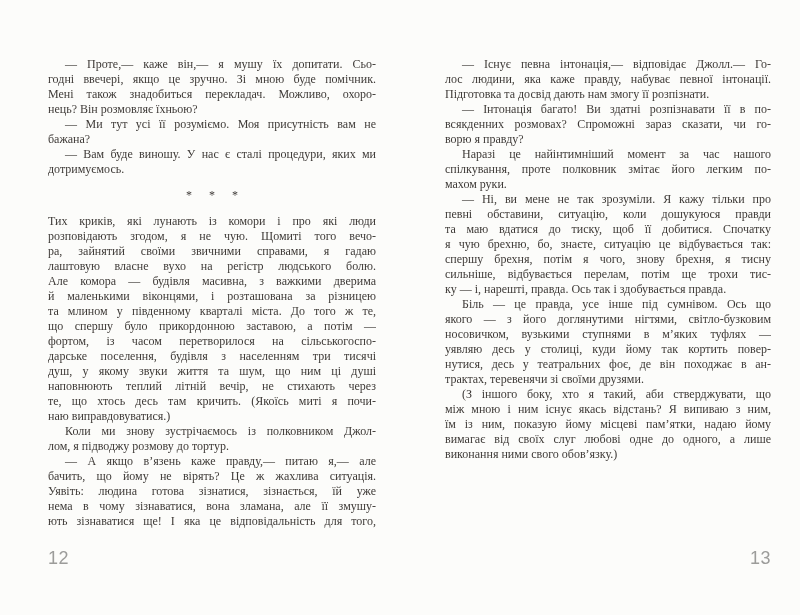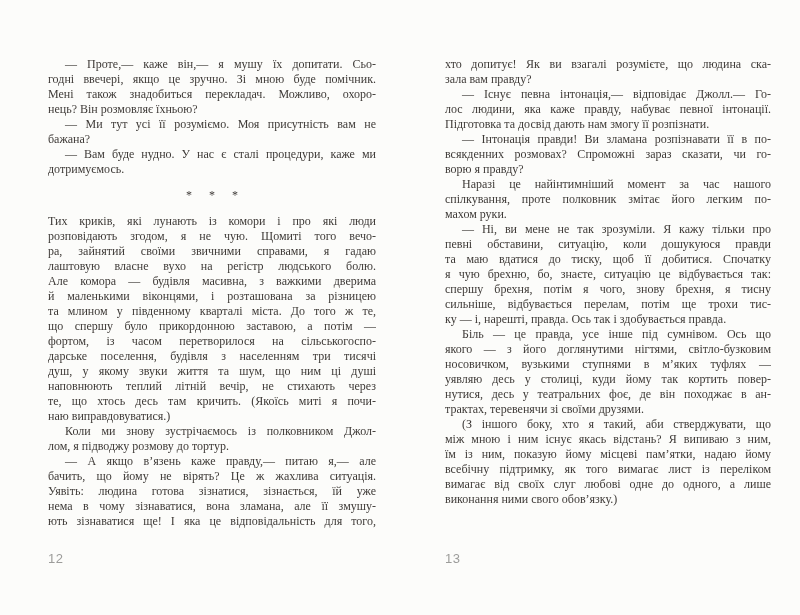--- a/index.html
+++ b/index.html
@@ -40,47 +40,47 @@
     margin: 11px 0 11px 0;
     text-align: center;
     font-size: 12px;
     word-spacing: 14px;
     color: #3e3a37;
   }
   .folio {
     position: absolute;
     top: 551px;
     font-family: "Liberation Sans", "DejaVu Sans", sans-serif;
-    font-size: 13px;
+    font-size: 18px;
     line-height: 15px;
     font-weight: 300;
     color: #9c9c9a;
     letter-spacing: 0.5px;
   }
   .folio.left  { left: 48px; }
-  .folio.right { left: 445px; width: 326px; }
+  .folio.right { left: 445px; width: 326px; text-align: right; }
 </style>
 </head>
 <body>
 
 <div class="spread">
 
   <div class="text-col left">
       <div class="para">
         <div class="line ind">— Проте,— каже він,— я мушу їх допитати. Сьо-</div>
         <div class="line">годні ввечері, якщо це зручно. Зі мною буде помічник.</div>
         <div class="line">Мені також знадобиться перекладач. Можливо, охоро-</div>
         <div class="line end">нець? Він розмовляє їхньою?</div>
       </div>
       <div class="para">
         <div class="line ind">— Ми тут усі її розуміємо. Моя присутність вам не</div>
         <div class="line end">бажана?</div>
       </div>
       <div class="para">
-        <div class="line ind">— Вам буде нудно. У нас є сталі процедури, каже ми</div>
+        <div class="line ind">— Вам буде виношу. У нас є сталі процедури, яких ми</div>
         <div class="line end">дотримуємось.</div>
       </div>
       <div class="sep">* * *</div>
       <div class="para">
         <div class="line">Тих криків, які лунають із комори і про які люди</div>
         <div class="line">розповідають згодом, я не чую. Щомиті того вечо-</div>
         <div class="line">ра, зайнятий своїми звичними справами, я гадаю</div>
         <div class="line">лаштовую власне вухо на регістр людського болю.</div>
         <div class="line">Але комора — будівля масивна, з важкими дверима</div>
         <div class="line">й маленькими віконцями, і розташована за різницею</div>
@@ -101,30 +101,26 @@
         <div class="line ind">— А якщо в’язень каже правду,— питаю я,— але</div>
         <div class="line">бачить, що йому не вірять? Це ж жахлива ситуація.</div>
         <div class="line">Уявіть: людина готова зізнатися, зізнається, їй уже</div>
         <div class="line">нема в чому зізнаватися, вона зламана, але її змушу-</div>
         <div class="line">ють зізнаватися ще! І яка це відповідальність для того,</div>
       </div>
     </div>
 
   <div class="text-col right">
       <div class="para">
-        <div class="line">хто допитує! Як ви взагалі розумієте, що людина ска-</div>
-        <div class="line end">зала вам правду?</div>
-      </div>
-      <div class="para">
         <div class="line ind">— Існує певна інтонація,— відповідає Джолл.— Го-</div>
         <div class="line">лос людини, яка каже правду, набуває певної інтонації.</div>
         <div class="line end">Підготовка та досвід дають нам змогу її розпізнати.</div>
       </div>
       <div class="para">
-        <div class="line ind">— Інтонація правди! Ви зламана розпізнавати її в по-</div>
+        <div class="line ind">— Інтонація багато! Ви здатні розпізнавати її в по-</div>
         <div class="line">всякденних розмовах? Спроможні зараз сказати, чи го-</div>
         <div class="line end">ворю я правду?</div>
       </div>
       <div class="para">
         <div class="line ind">Наразі це найінтимніший момент за час нашого</div>
         <div class="line">спілкування, проте полковник змітає його легким по-</div>
         <div class="line end">махом руки.</div>
       </div>
       <div class="para">
         <div class="line ind">— Ні, ви мене не так зрозуміли. Я кажу тільки про</div>
@@ -140,21 +136,20 @@
         <div class="line">якого — з його доглянутими нігтями, світло-бузковим</div>
         <div class="line">носовичком, вузькими ступнями в м’яких туфлях —</div>
         <div class="line">уявляю десь у столиці, куди йому так кортить повер-</div>
         <div class="line">нутися, десь у театральних фоє, де він походжає в ан-</div>
         <div class="line end">трактах, теревенячи зі своїми друзями.</div>
       </div>
       <div class="para">
         <div class="line ind">(З іншого боку, хто я такий, аби стверджувати, що</div>
         <div class="line">між мною і ним існує якась відстань? Я випиваю з ним,</div>
         <div class="line">їм із ним, показую йому місцеві пам’ятки, надаю йому</div>
-        <div class="line">всебічну підтримку, як того вимагає лист із переліком</div>
         <div class="line">вимагає від своїх слуг любові одне до одного, а лише</div>
         <div class="line end">виконання ними свого обов’язку.)</div>
       </div>
     </div>
 
   <div class="folio left">12</div>
 
   <div class="folio right">13</div>
 
 </div>

